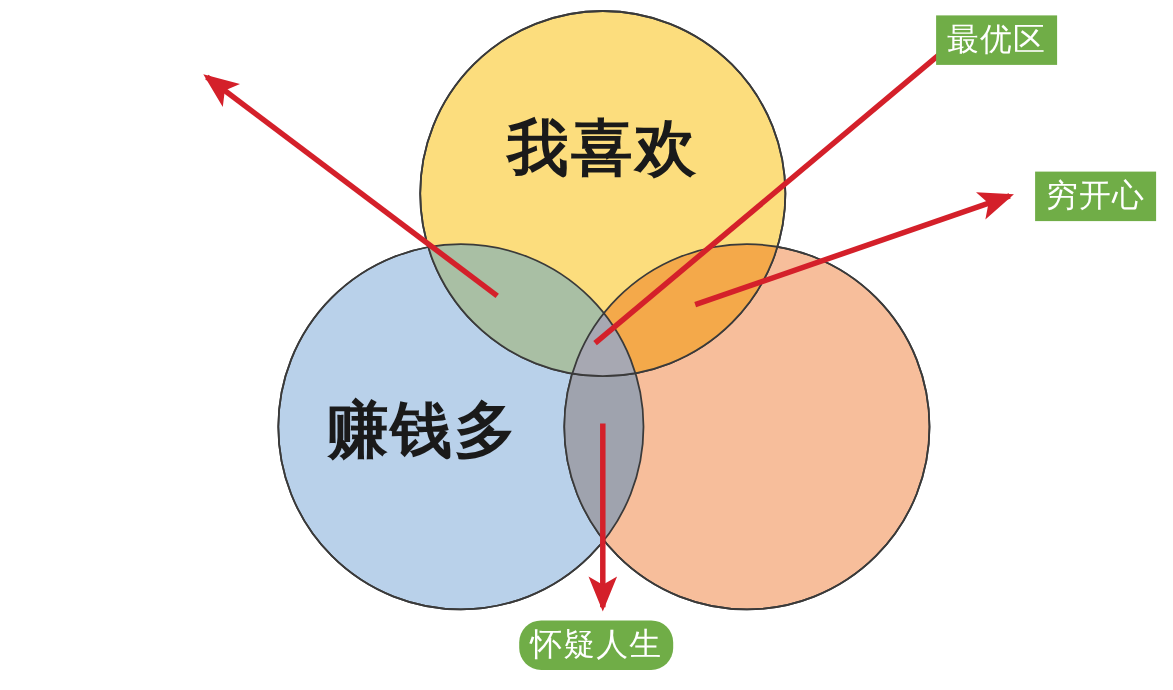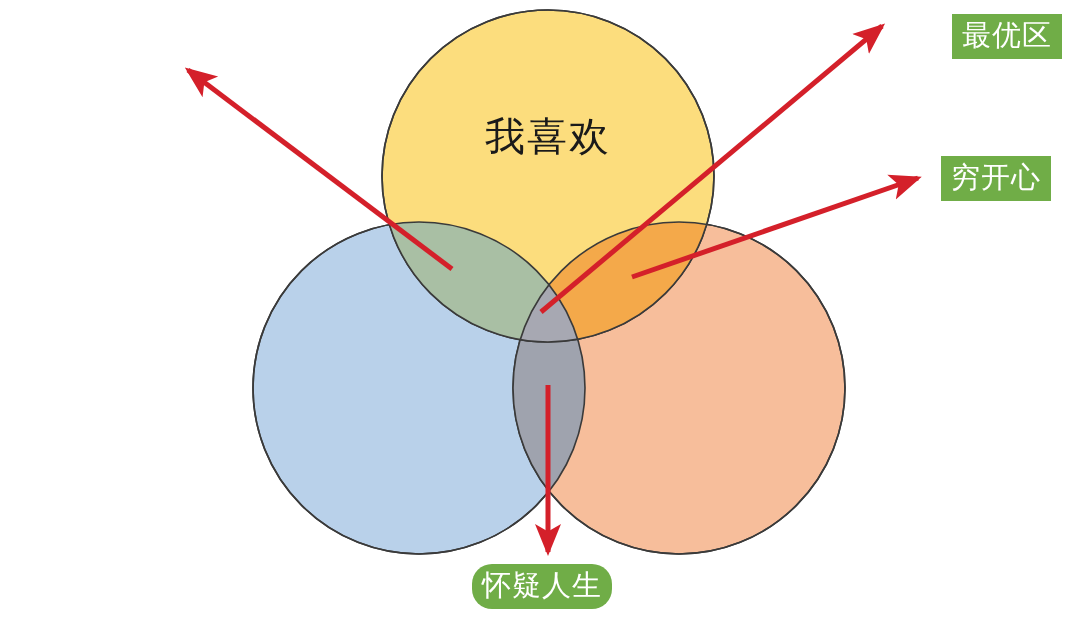--- a/index.html
+++ b/index.html
@@ -21,22 +21,22 @@
   #venn-svg {
     position: absolute;
     left: 0;
     top: 0;
     width: 1066px;
     height: 627px;
   }
   .circle-label {
     position: absolute;
     font-family: "DejaVu Sans", "Liberation Sans", sans-serif;
-    font-size: 40px;
-    font-weight: 400;
+    font-size: 56px;
+    font-weight: 700;
     color: #1a1a1a;
     letter-spacing: 2px;
     white-space: nowrap;
     transform: translate(-50%, -50%);
     line-height: 1;
     pointer-events: none;
   }
   .tag {
     position: absolute;
     background: #70AD47;
@@ -109,18 +109,19 @@
 
     <g stroke="#D4202A" stroke-width="5" fill="none">
       <line x1="452" y1="269" x2="188" y2="70" marker-end="url(#arrowhead)"></line>
       <line x1="541" y1="312" x2="882" y2="26" marker-end="url(#arrowhead)"></line>
       <line x1="632" y1="277" x2="918" y2="178" marker-end="url(#arrowhead)"></line>
       <line x1="548" y1="385" x2="548" y2="552" marker-end="url(#arrowhead)"></line>
     </g>
   </svg>
 
   <div class="circle-label" style="left:548px; top:136px;">我喜欢</div>
+  <div class="circle-label" style="left:384px; top:392px;">赚钱多</div>
 
-  <div class="tag" style="left:952px; top:14px;">最优区</div>
+  <div class="tag" style="left:851px; top:14px;">最优区</div>
   <div class="tag" style="left:941px; top:156px;text-align:right;">穷开心</div>
   <div class="tag" style="left:472px; top:564px;border-radius:20px;">怀疑人生</div>
 
 </div>
 
 </body></html>

